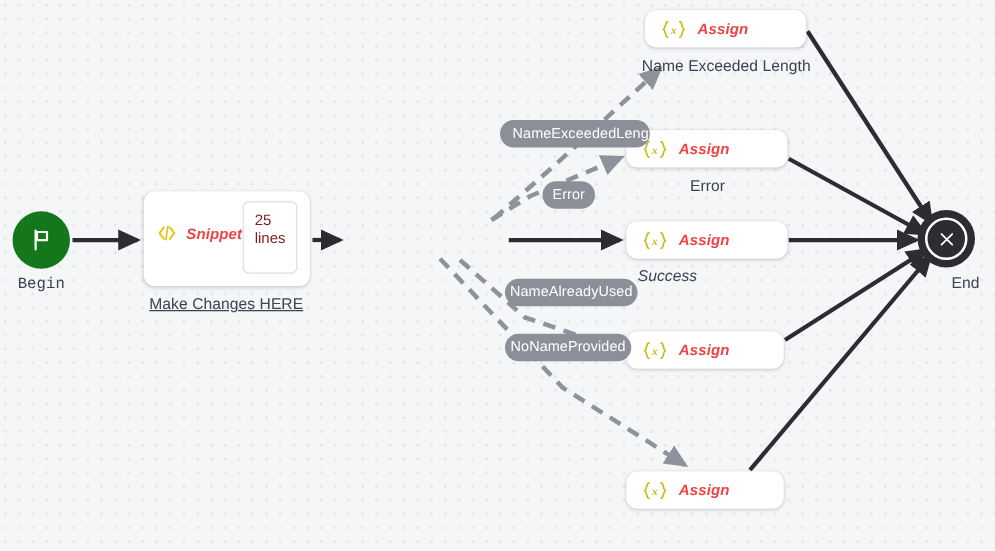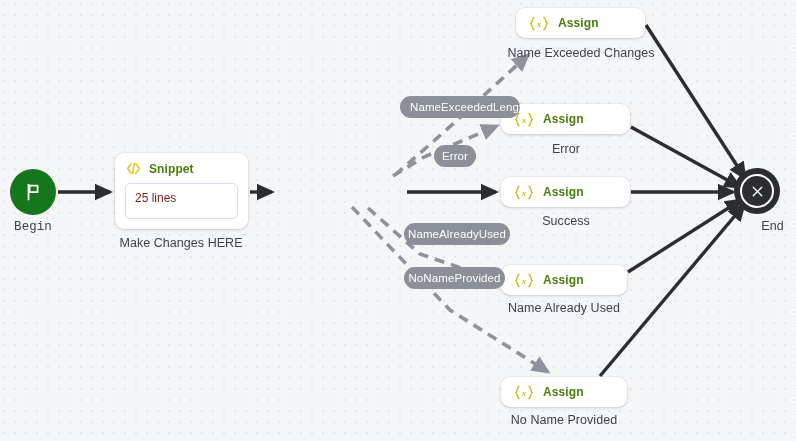--- a/index.html
+++ b/index.html
@@ -33,23 +33,24 @@
     box-sizing: border-box;
     background: #ffffff;
     border-radius: 9px;
     box-shadow: 0 1px 3px rgba(20,25,35,0.17), 0 0 0 0.5px rgba(20,25,35,0.05);
     display: flex;
     align-items: center;
   }
   .node-title {
     font-size: 12px;
     font-weight: bold;
-    color: #4d7c0f;
+    color: #ef4444;
     letter-spacing: 0.1px;
     white-space: nowrap;
+    font-style: italic;
   }
   .node-icon {
     display: inline-flex;
     align-items: center;
     justify-content: center;
     flex: none;
   }
 
   
   .terminal {
@@ -82,21 +83,21 @@
     font-size: 12.5px;
     color: #3c424f;
     white-space: nowrap;
     text-align: center;
     letter-spacing: 0.05px;
   }
   .caption.center { transform: translateX(-50%); }
 
   
   .snippet-node {
-    flex-direction: column;
+    flex-direction: row;
     align-items: stretch;
     padding: 8px 10px 10px 10px;
   }
   .snippet-head {
     display: flex;
     align-items: center;
     gap: 7px;
     margin-bottom: 7px;
   }
   .snippet-box {
@@ -191,34 +192,34 @@
           <path d="M15.6 4.2 L20.6 11 L15.6 17.8" stroke="#e5c616" stroke-width="2.3" fill="none" stroke-linecap="round" stroke-linejoin="round"></path>
           <path d="M13.2 3.4 L10.8 18.6" stroke="#e5c616" stroke-width="2.1" fill="none" stroke-linecap="round"></path>
         </svg>
       </span>
       <span class="node-title">Snippet</span>
     </div>
     <div class="snippet-box">
       <span class="snippet-lines">25 lines</span>
     </div>
   </div>
-  <div class="caption center" style="left:181px; top:236px;">Make Changes HERE</div>
+  <div class="caption center" style="left:181px; top:236px;text-decoration:underline;">Make Changes HERE</div>
 
 
   <div class="node inline-node" style="left:516px; top:8px; width:129px; height:30px;">
     <span class="node-icon">
       <svg width="22" height="15" viewBox="0 0 26 18">
         <path d="M7.2 1.6 C4.6 1.6 5.4 7.6 3.2 9 C5.4 10.4 4.6 16.4 7.2 16.4" fill="none" stroke="#c9bd1c" stroke-width="1.7" stroke-linecap="round"></path>
         <path d="M18.8 1.6 C21.4 1.6 20.6 7.6 22.8 9 C20.6 10.4 21.4 16.4 18.8 16.4" fill="none" stroke="#c9bd1c" stroke-width="1.7" stroke-linecap="round"></path>
         <text x="13" y="13.2" font-family="'Liberation Serif',serif" font-size="11" font-style="italic" font-weight="bold" fill="#c9bd1c" text-anchor="middle">x</text>
       </svg>
     </span>
     <span class="node-title">Assign</span>
   </div>
-  <div class="caption center" style="left:581px; top:46px;">Name Exceeded Changes</div>
+  <div class="caption center" style="left:581px; top:46px;">Name Exceeded Length</div>
 
   <div class="node inline-node" style="left:501px; top:104px; width:129px; height:30px;">
     <span class="node-icon">
       <svg width="22" height="15" viewBox="0 0 26 18">
         <path d="M7.2 1.6 C4.6 1.6 5.4 7.6 3.2 9 C5.4 10.4 4.6 16.4 7.2 16.4" fill="none" stroke="#c9bd1c" stroke-width="1.7" stroke-linecap="round"></path>
         <path d="M18.8 1.6 C21.4 1.6 20.6 7.6 22.8 9 C20.6 10.4 21.4 16.4 18.8 16.4" fill="none" stroke="#c9bd1c" stroke-width="1.7" stroke-linecap="round"></path>
         <text x="13" y="13.2" font-family="'Liberation Serif',serif" font-size="11" font-style="italic" font-weight="bold" fill="#c9bd1c" text-anchor="middle">x</text>
       </svg>
     </span>
     <span class="node-title">Assign</span>
@@ -228,45 +229,43 @@
   <div class="node inline-node" style="left:501px; top:177px; width:129px; height:30px;">
     <span class="node-icon">
       <svg width="22" height="15" viewBox="0 0 26 18">
         <path d="M7.2 1.6 C4.6 1.6 5.4 7.6 3.2 9 C5.4 10.4 4.6 16.4 7.2 16.4" fill="none" stroke="#c9bd1c" stroke-width="1.7" stroke-linecap="round"></path>
         <path d="M18.8 1.6 C21.4 1.6 20.6 7.6 22.8 9 C20.6 10.4 21.4 16.4 18.8 16.4" fill="none" stroke="#c9bd1c" stroke-width="1.7" stroke-linecap="round"></path>
         <text x="13" y="13.2" font-family="'Liberation Serif',serif" font-size="11" font-style="italic" font-weight="bold" fill="#c9bd1c" text-anchor="middle">x</text>
       </svg>
     </span>
     <span class="node-title">Assign</span>
   </div>
-  <div class="caption center" style="left:566px; top:214px;">Success</div>
+  <div class="caption center" style="left:534px; top:214px;font-style:italic;">Success</div>
 
   <div class="node inline-node" style="left:501px; top:265px; width:126px; height:30px;">
     <span class="node-icon">
       <svg width="22" height="15" viewBox="0 0 26 18">
         <path d="M7.2 1.6 C4.6 1.6 5.4 7.6 3.2 9 C5.4 10.4 4.6 16.4 7.2 16.4" fill="none" stroke="#c9bd1c" stroke-width="1.7" stroke-linecap="round"></path>
         <path d="M18.8 1.6 C21.4 1.6 20.6 7.6 22.8 9 C20.6 10.4 21.4 16.4 18.8 16.4" fill="none" stroke="#c9bd1c" stroke-width="1.7" stroke-linecap="round"></path>
         <text x="13" y="13.2" font-family="'Liberation Serif',serif" font-size="11" font-style="italic" font-weight="bold" fill="#c9bd1c" text-anchor="middle">x</text>
       </svg>
     </span>
     <span class="node-title">Assign</span>
   </div>
-  <div class="caption center" style="left:564px; top:301px;">Name Already Used</div>
 
   <div class="node inline-node" style="left:501px; top:377px; width:126px; height:30px;">
     <span class="node-icon">
       <svg width="22" height="15" viewBox="0 0 26 18">
         <path d="M7.2 1.6 C4.6 1.6 5.4 7.6 3.2 9 C5.4 10.4 4.6 16.4 7.2 16.4" fill="none" stroke="#c9bd1c" stroke-width="1.7" stroke-linecap="round"></path>
         <path d="M18.8 1.6 C21.4 1.6 20.6 7.6 22.8 9 C20.6 10.4 21.4 16.4 18.8 16.4" fill="none" stroke="#c9bd1c" stroke-width="1.7" stroke-linecap="round"></path>
         <text x="13" y="13.2" font-family="'Liberation Serif',serif" font-size="11" font-style="italic" font-weight="bold" fill="#c9bd1c" text-anchor="middle">x</text>
       </svg>
     </span>
     <span class="node-title">Assign</span>
   </div>
-  <div class="caption center" style="left:564px; top:413px;">No Name Provided</div>
 
   <div class="terminal end-circle" style="left:734px; top:168px;">
     <div class="end-ring">
       <span class="node-icon">
         <svg width="13" height="13" viewBox="0 0 14 14">
           <path d="M2.4 2.4 L11.6 11.6 M11.6 2.4 L2.4 11.6" stroke="#ffffff" stroke-width="1.5" stroke-linecap="round"></path>
         </svg>
       </span>
     </div>
   </div>

